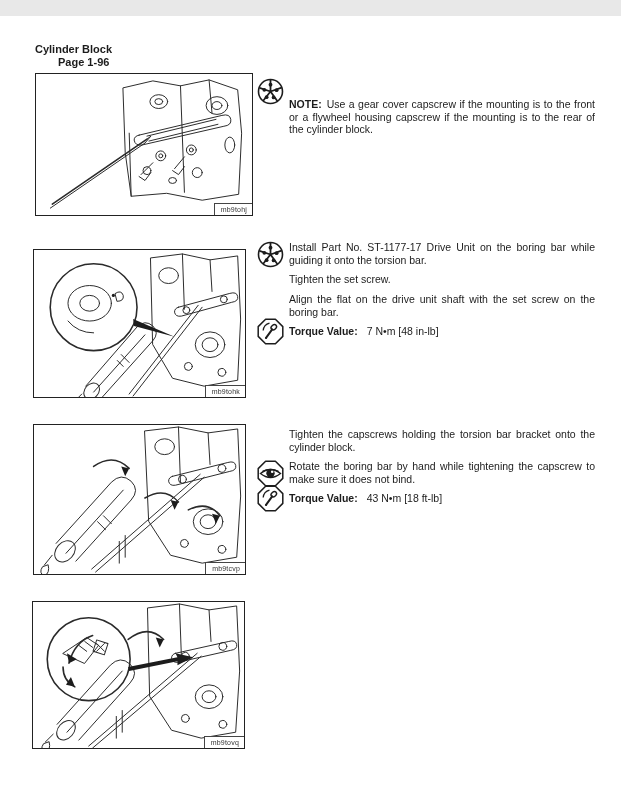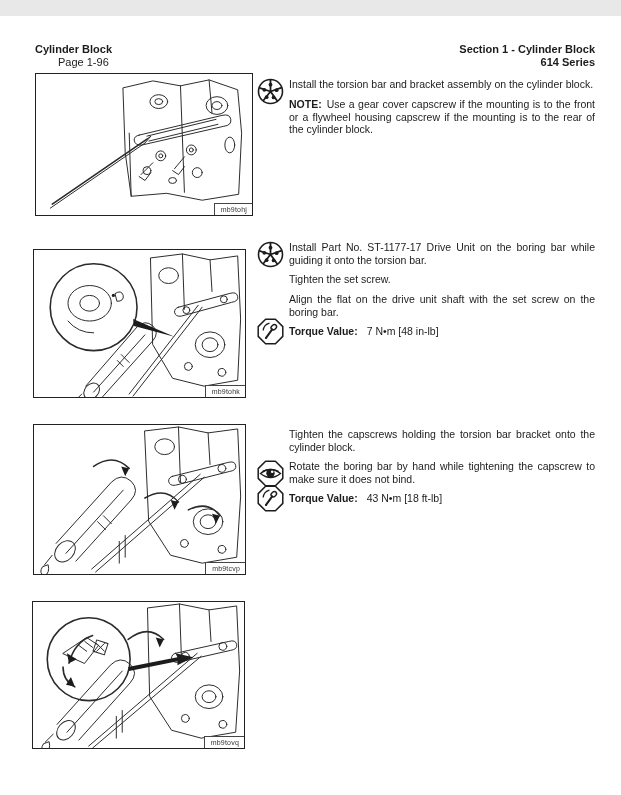--- a/index.html
+++ b/index.html
@@ -5,21 +5,21 @@
   * { margin:0; padding:0; box-sizing:border-box; }
   html,body { background:#e8e8e8; }
   body { font-family:"Liberation Sans", sans-serif; }
   .page {
     position:relative; width:621px; height:795px; margin:16px auto;
     background:#ffffff; color:#1c1c1c; overflow:hidden;
   }
   
   .hdr-left { position:absolute; left:35px; top:27px; font-size:11px; font-weight:bold; line-height:13px; }
   .hdr-right { position:absolute; right:26px; top:27px; font-size:11px; font-weight:bold; line-height:13px; text-align:right; }
-  .hdr-left .sub { font-weight:normal;padding-left:23px; }
+  .hdr-left .sub { font-weight:bold;padding-left:23px; }
   
   .fig { position:absolute; border:1.5px solid #222; background:#fff; }
   .fig svg { display:block; width:100%; height:100%; }
   .fig-cap {
     position:absolute; right:0; bottom:0; background:#fff;
     border-top:1px solid #444; border-left:1px solid #444;
     font-size:7px; line-height:9px; padding:1px 5px 1px 6px; color:#333;
     letter-spacing:.2px;
   }
   #fig1 { left:35px; top:57px;  width:218px; height:143px; }
@@ -74,24 +74,20 @@
     </g>
   </defs>
 </svg>
 
 <div class="page">
 
   <div class="hdr-left">
     <div>Cylinder Block</div>
     <div class="sub">Page 1-96</div>
   </div>
-  <div class="hdr-right">
-    <div>Section 1 - Cylinder Block</div>
-    <div>614 Series</div>
-  </div>
 
   <div class="fig" id="fig1">
     <svg viewBox="0 0 218 143">
 
       <path class="art" d="M88,14 L118,7 L146,12 L175,6 L204,16 L208,60 L205,122 L168,128 L132,121 L96,124 L90,80 Z"></path>
       <path class="art" d="M146,12 L150,120 M96,124 L94,60 M175,6 L178,40"></path>
       <ellipse class="art" cx="124" cy="28" rx="9" ry="7"></ellipse>
       <ellipse class="art" cx="124" cy="28" rx="4" ry="3"></ellipse>
       <ellipse class="art" cx="183" cy="32" rx="11" ry="9"></ellipse>
       <ellipse class="art" cx="183" cy="32" rx="5" ry="4"></ellipse>
@@ -225,21 +221,20 @@
     <div class="fig-cap">mb9tovq</div>
   </div>
 
   <div class="tblock" id="tb1">
     <div class="step">
       <span class="sicon">
         <svg viewBox="0 0 27 27">
             <use href="#ico-install"></use>
           </svg>
       </span>
-      <p>Install the torsion bar and bracket assembly on the cylinder block.</p>
     </div>
     <div class="step">
       <p><span class="lbl">NOTE:</span><span>Use a gear cover capscrew if the mounting is to the front or a flywheel housing capscrew if the mounting is to the rear of the cylinder block.</span></p>
     </div>
   </div>
 
   <div class="tblock" id="tb2">
     <div class="step">
       <span class="sicon">
         <svg viewBox="0 0 27 27">

